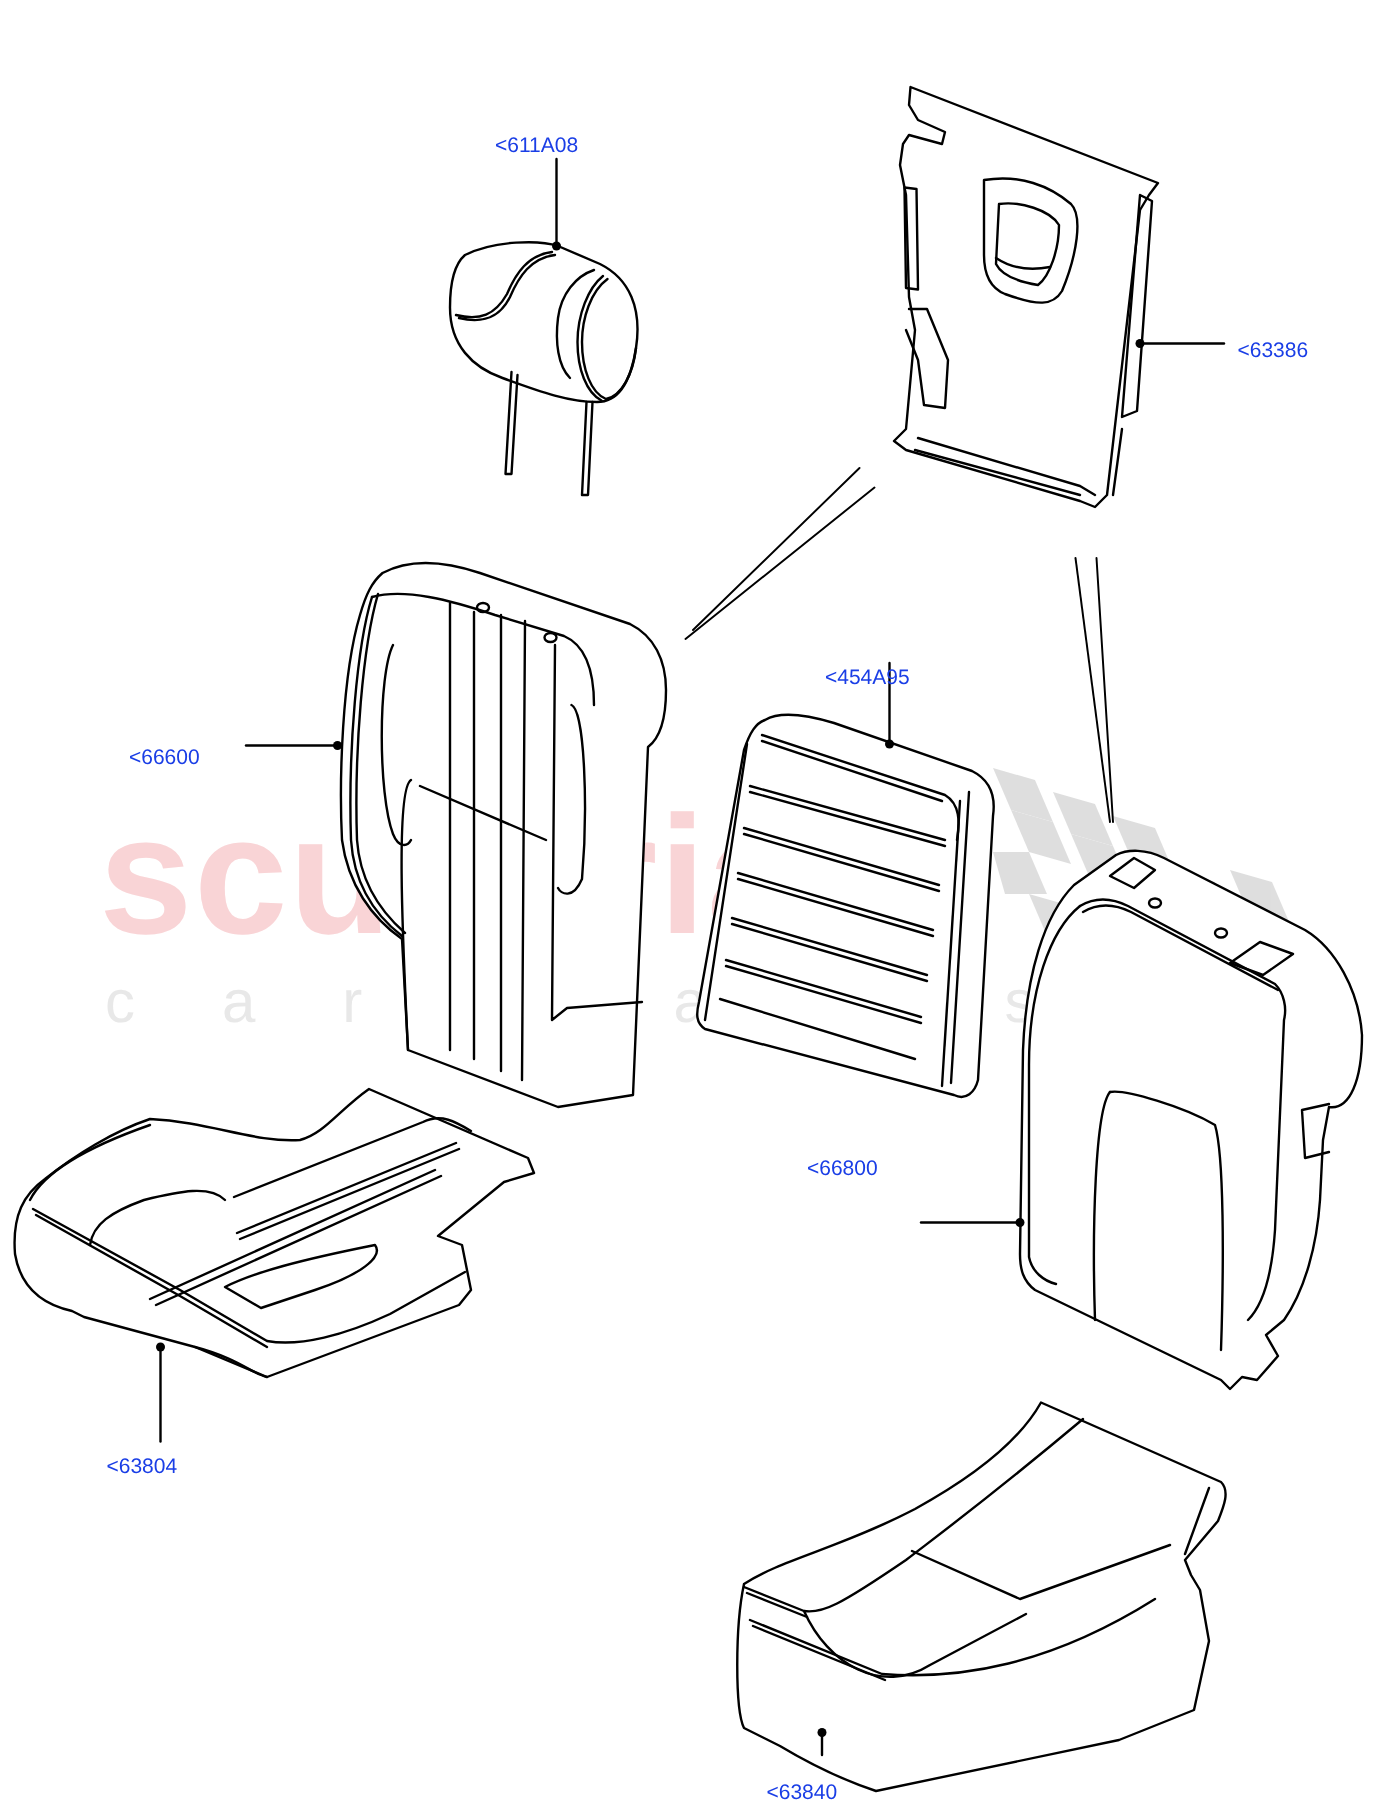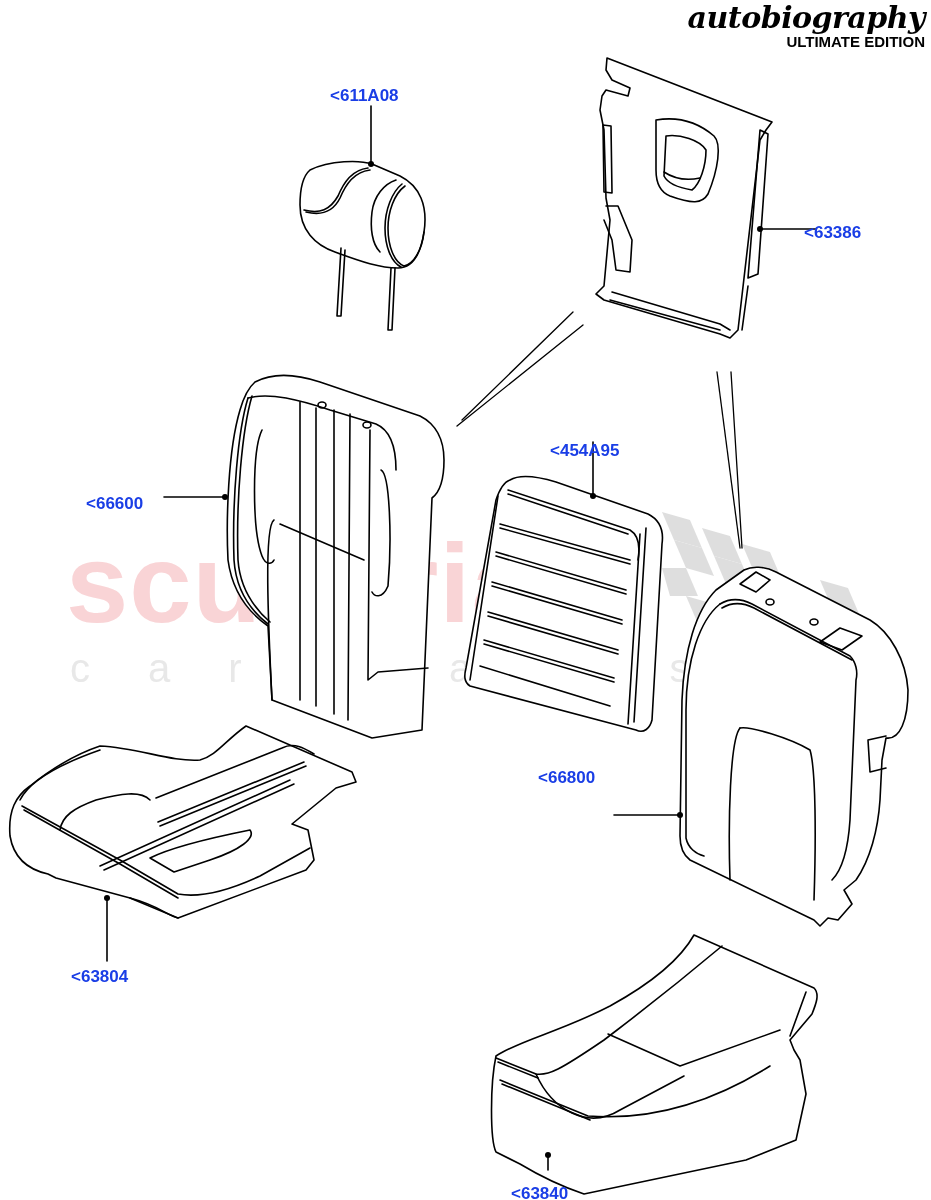--- a/index.html
+++ b/index.html
@@ -3,21 +3,21 @@
 <meta charset="utf-8">
 <style>
   html, body { margin: 0; padding: 0; background: #ffffff; }
   body { width: 931px; height: 1200px; position: relative; overflow: hidden; font-family: "Liberation Sans", sans-serif; }
   .canvas { position: absolute; left: 0; top: 0; width: 931px; height: 1200px; }
   .watermark-main { position: absolute; left: 66px; top: 528px; font-family: "Liberation Sans", sans-serif; font-weight: bold; font-size: 112px; letter-spacing: 1px; color: #f9d4d6; line-height: 1; white-space: nowrap; }
   .watermark-sub { position: absolute; left: 70px; top: 648px; font-family: "Liberation Sans", sans-serif; font-size: 40px; letter-spacing: 58px; color: #e8e8e8; line-height: 1; white-space: nowrap; }
   .brand { position: absolute; right: 6px; top: 0px; text-align: right; }
   .brand-script { font-family: "DejaVu Serif", serif; font-style: italic; font-weight: bold; font-size: 30px; color: #000; line-height: 36px; letter-spacing: -0.5px; }
   .brand-edition { font-family: "Liberation Sans", sans-serif; font-weight: bold; font-size: 15px; color: #000; line-height: 16px; margin-top: -2px; }
-  .callout { position: absolute; font-family: "Liberation Sans", sans-serif; font-size: 17px; color: #1a3ee6; line-height: 20px; white-space: nowrap; cursor: pointer; font-weight: bold; }
+  .callout { position: absolute; font-family: "Liberation Sans", sans-serif; font-size: 14px; color: #1a3ee6; line-height: 20px; white-space: nowrap; cursor: pointer; }
   svg { position: absolute; left: 0; top: 0; }
 </style>
 </head>
 <body>
 
 <div class="canvas">
 
   <svg width="931" height="1200">
     <g fill="#d9d9d9" opacity="0.85">
       <polygon points="662,512 690,520 702,548 674,540"></polygon>
@@ -162,26 +162,22 @@
       <circle cx="371" cy="164" r="3"></circle>
       <circle cx="760" cy="229" r="3"></circle>
       <circle cx="593" cy="496" r="3"></circle>
       <circle cx="225" cy="497" r="3"></circle>
       <circle cx="680" cy="815" r="3"></circle>
       <circle cx="107" cy="898" r="3"></circle>
       <circle cx="548" cy="1155" r="3"></circle>
     </g>
   </svg>
 
-  <div class="brand">
-    <div class="brand-script">autobiography</div>
-    <div class="brand-edition">ULTIMATE EDITION</div>
-  </div>
 
   <div class="callout" style="left:330px; top:86px;">&lt;611A08</div>
-  <div class="callout" style="left:804px; top:223px;">&lt;63386</div>
+  <div class="callout" style="left:825px; top:223px;">&lt;63386</div>
   <div class="callout" style="left:550px; top:441px;text-align:center;">&lt;454A95</div>
   <div class="callout" style="left:86px; top:494px;text-align:center;">&lt;66600</div>
   <div class="callout" style="left:538px; top:768px;">&lt;66800</div>
   <div class="callout" style="left:71px; top:967px;">&lt;63804</div>
   <div class="callout" style="left:511px; top:1171px;margin-top:13px;">&lt;63840</div>
 
 </div>
 
 </body></html>

